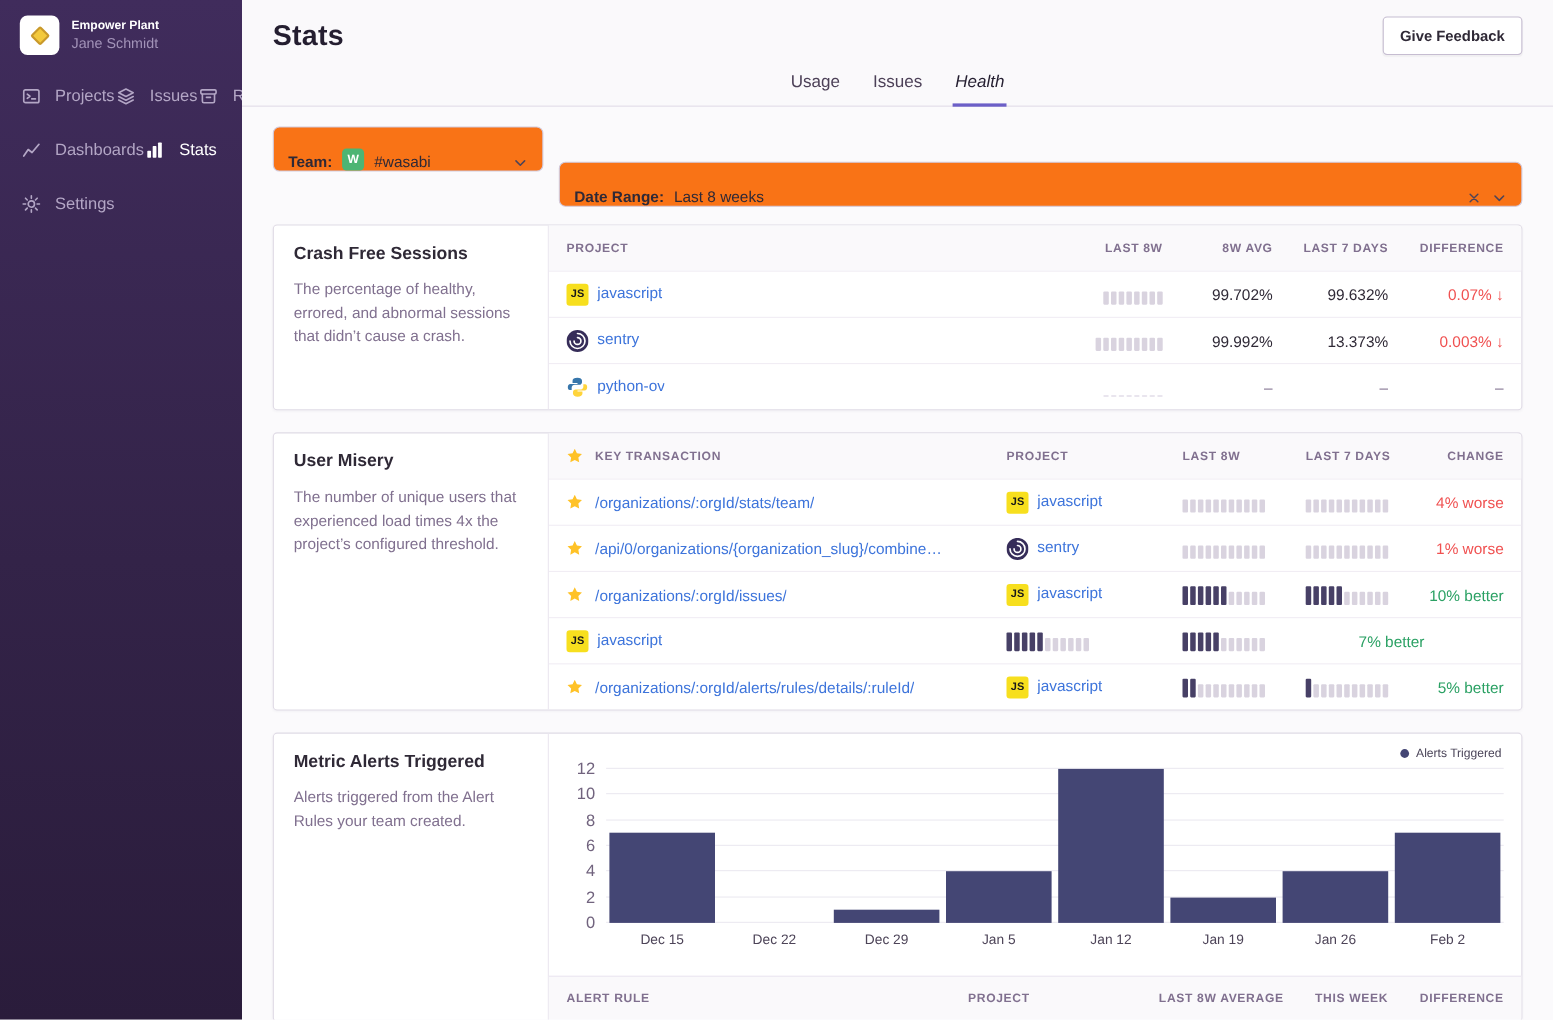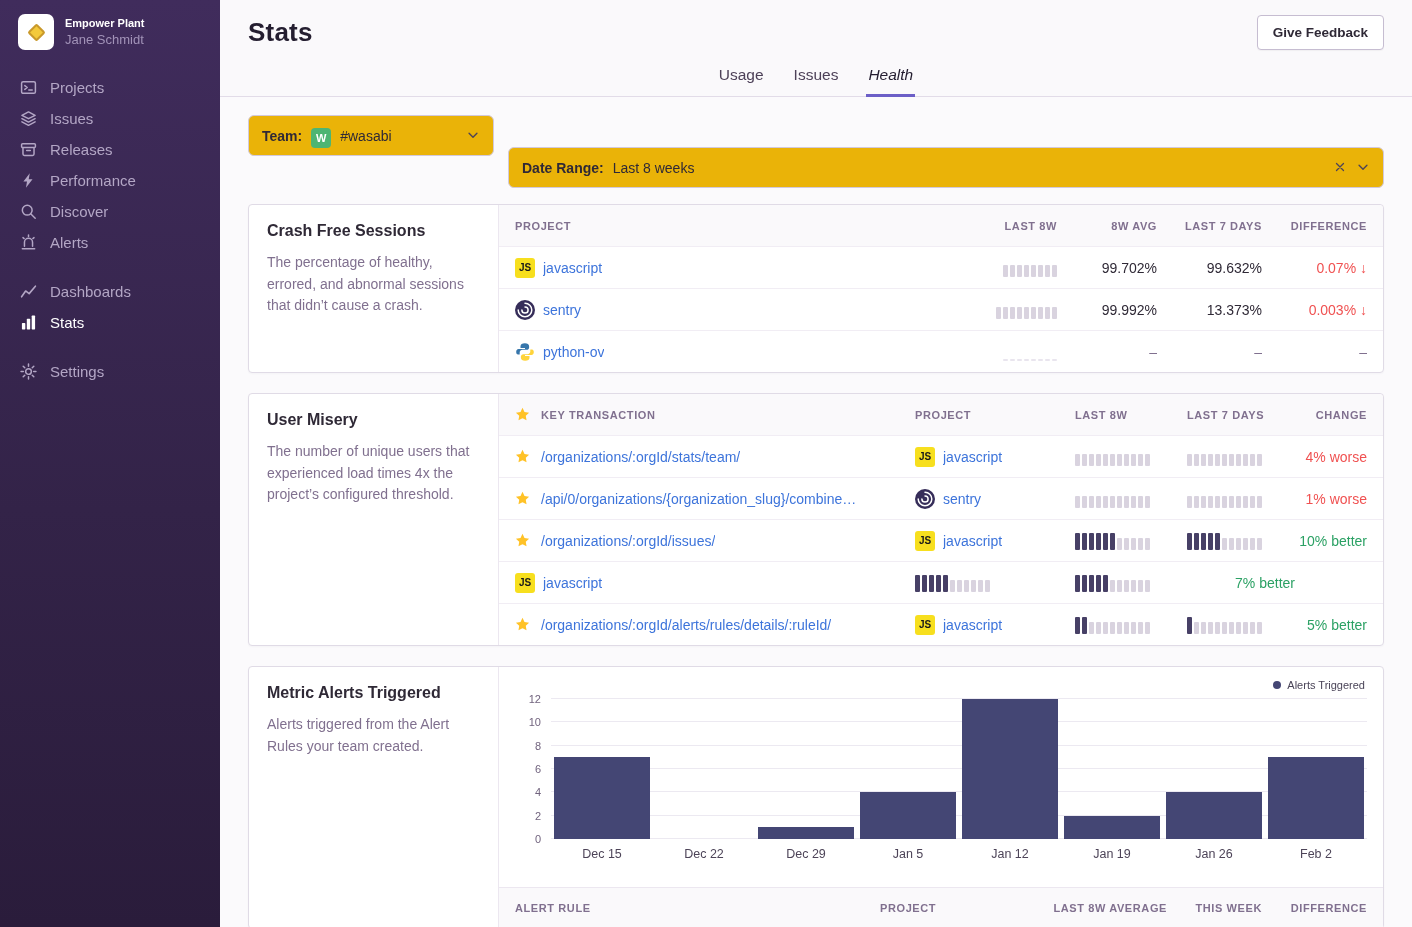--- a/index.html
+++ b/index.html
@@ -14,21 +14,21 @@
   .sidebar {
     flex:0 0 220px; width:220px;
     background:linear-gradient(180deg,#402c5c 0%,#332348 55%,#2a1c3b 100%);
     color:#b3a6c5; padding:14px 18px; display:flex; flex-direction:column;
   }
   .org { display:flex; align-items:center; gap:11px; margin-bottom:22px; cursor:pointer; }
   .org-avatar { width:36px; height:36px; border-radius:7px; background:#fff; display:flex; align-items:center; justify-content:center; }
   .diamond { width:13px; height:13px; background:#f3c93c; border:2.5px solid #c9992b; border-radius:2px; transform:rotate(45deg); }
   .org-name { color:#fff; font-weight:700; font-size:11px; }
   .user-name { color:#a293b8; font-size:13px; margin-top:3px; }
-  .nav-group { display:flex; flex-direction:column; }
+  .nav-group { display:flex; flex-direction:row; }
   .nav-group + .nav-group { margin-top:18px; }
   .nav-item { display:flex; align-items:center; gap:12px; height:31px; font-size:15px; color:#b3a6c5; cursor:pointer; text-decoration:none; }
   .nav-item.active { color:#fff; }
   .nav-icon { width:20px; display:flex; align-items:center; justify-content:center; }
   .nav-icon svg { display:block; }
 
   
   .main { flex:1; min-width:0; display:flex; flex-direction:column; }
   .page-header { background:#faf9fb; border-bottom:1px solid #e2dce8; padding:0 28px; }
   .header-top { display:flex; justify-content:space-between; align-items:center; padding-top:15px; }
@@ -40,22 +40,22 @@
   }
   .tabs { display:flex; gap:26px; margin-top:16px;justify-content:center; }
   .tab { font-size:15.5px; color:#4d4158; padding:0 2px 10px; border-bottom:3px solid transparent; margin-bottom:-1px; cursor:pointer; }
   .tab.active { color:#241e30; border-bottom-color:var(--accent,#6c5fc7);font-style:italic; }
 
   .content { flex:1; padding:18px 28px; overflow:hidden; }
 
   
   .filter-bar { display:flex; gap:14px; margin-bottom:16px; }
   .filter {
-    background:#eab308; border:1px solid #d2c9dc; border-radius:6px; height:41px;
-    display:flex; align-items:flex-start; padding:12px 13px; cursor:pointer; gap:9px;
+    background:#f97316; border:1px solid #d2c9dc; border-radius:6px; height:41px;
+    display:flex; align-items:flex-end; padding:0 13px; cursor:pointer; gap:9px;
   }
   .filter-team { width:246px; }
   .filter-date { flex:1;margin-top:32px; }
   .filter-label { font-weight:700; font-size:14px; color:#2f2936; }
   .team-avatar { width:20px; height:20px; border-radius:4px; background:var(--team-avatar-green,#4db573); color:#fff; font-size:11px; font-weight:700; display:flex; align-items:center; justify-content:center; }
   .filter-value { font-size:14px; color:#2f2936; }
   .spacer { flex:1; }
   .icon-btn { color:#4d4458; display:flex; align-items:center; }
 
   
@@ -66,21 +66,21 @@
   .panel-body { flex:1; min-width:0; }
 
   .t-head { display:grid; align-items:center; height:41px; padding:0 16px; background:#faf9fb;
     font-size:11px; font-weight:700; letter-spacing:.6px; color:#80708f; border-radius:0 4px 0 0; }
   .t-row { display:grid; align-items:center; height:42px; padding:0 16px; border-top:1px solid #f1edf4; font-size:14px; }
   .right { text-align:right; }
   .grid-crash { grid-template-columns:minmax(0,1fr) 120px 100px 105px 105px; }
   .grid-misery { grid-template-columns:minmax(0,1fr) 160px 112px 108px minmax(60px,72px); }
   .grid-alerts { grid-template-columns:365px minmax(0,1fr) 150px 95px 105px; }
 
-  .proj-cell { display:flex; align-items:center; gap:8px; min-width:0; }
+  .proj-cell { display:flex; align-items:flex-start; gap:8px; min-width:0; }
   .t-link { color:var(--link-blue,#3d74db); text-decoration:none; white-space:nowrap; overflow:hidden; text-overflow:ellipsis; }
   .js-badge { width:20px; height:20px; border-radius:3px; background:var(--js-badge-yellow,#f7df1e); color:#18181a; font-size:10px; font-weight:700; display:flex; align-items:center; justify-content:center; flex:0 0 20px; }
   .plat-svg { flex:0 0 20px; display:flex; }
 
   .spark { display:flex; gap:2px; align-items:flex-end; height:18px; }
   .spark.right-spark { justify-content:flex-end; }
   .sb { width:5px; border-radius:1px; display:inline-block; }
   .sb-light { height:12px; background:#d9d3df; }
   .sb-dark { height:17px; background:#474066; }
   .sb-faint { height:2px; background:#e9e5ee; }
@@ -95,21 +95,21 @@
 
   .show-more { display:flex; align-items:center; gap:10px; height:40px; padding:0 16px; border-top:1px solid #f1edf4; font-size:14px; color:#2f2936; cursor:pointer; }
   .show-more .icon-btn { color:#6a5c78; }
 
   
   .chart-wrap { padding:10px 16px 0; }
   .legend { display:flex; justify-content:flex-end; align-items:center; gap:6px; font-size:11px; color:#4a4458; margin:2px 2px 8px; }
   .legend-dot { width:8px; height:8px; border-radius:50%; background:var(--chart-bar,#444674); }
   .chart { display:flex; height:140px; }
   .y-axis { flex:0 0 36px; width:36px; position:relative; }
-  .ytick { position:absolute; right:10px; transform:translateY(50%); font-size:11px; color:#71637e; }
+  .ytick { position:absolute; right:10px; transform:translateY(50%); font-size:15px; color:#71637e; }
   .plot { flex:1; position:relative; }
   .gridlines,.bars { position:absolute; inset:0; }
   .gridline { position:absolute; left:0; right:0; height:1px; background:#ece9f1; }
   .bars { display:flex; align-items:flex-end; }
   .bar-slot { flex:1; height:100%; display:flex; align-items:flex-end; justify-content:center; }
   .bar { width:95%; background:var(--chart-bar,#444674); }
   .x-axis { display:flex; margin-left:36px; padding:8px 0 10px; }
   .xtick { flex:1; text-align:center; font-size:12.5px; color:#4d4458; }
   .alerts-head { border-top:1px solid #ece7f0; margin-top:16px; border-radius:0; }
 </style>

